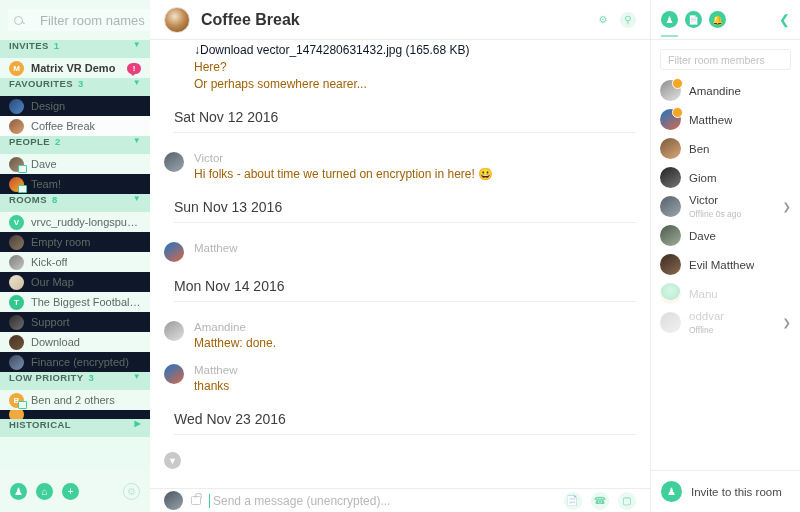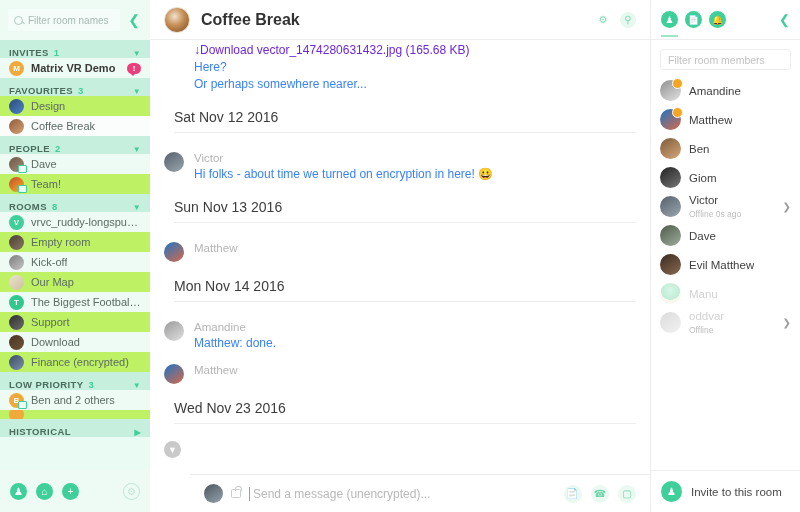--- a/index.html
+++ b/index.html
@@ -24,40 +24,40 @@
   .filter-wrap{
     height:40px; display:flex; align-items:center; padding:0 8px; gap:6px;
     background:#eefbf5;
   }
   .filter-box{
     flex:1; display:flex; align-items:center; gap:5px;
     background:#f4fdf9; border-radius:3px; height:22px; padding:0 6px;
   }
   .mag{ width:9px;height:9px;border:1.4px solid #b2c8bf;border-radius:50%;position:relative;display:inline-block;}
   .mag:after{content:"";position:absolute;width:4px;height:1.4px;background:#b2c8bf;transform:rotate(45deg);right:-3px;bottom:0px;}
-  .filter-txt{ font-size:10px; color:#a8b8b1; white-space:nowrap; }
+  .filter-txt{ font-size:13px; color:#a8b8b1; white-space:nowrap;margin-left:12px; }
   .collapse-left{ color:#3ecf9a; font-size:14px; cursor:pointer; padding:0 2px; line-height:1;}
 
   .rooms-scroll{ flex:1; overflow:hidden; }
 
   .grp-head{
-    height:18px; display:flex; align-items:flex-end;
+    height:18px; display:flex; align-items:flex-start;
     background:#c6f0dd;
     padding:0 9px; font-size:9.5px; font-weight:bold;
     color:#4a6b5e; letter-spacing:.4px;
   }
   .grp-head .cnt{ color:#3ecf9a; font-weight:bold; margin-left:5px; font-size:9.5px;}
   .grp-head .caret{ margin-left:auto; color:#3ecf9a; font-size:8px; }
 
   .room{
     height:20px; display:flex; align-items:center; gap:7px;
     padding:0 9px; background:#edfbf4; cursor:pointer;
     position:relative;
   }
-  .room.alt{ background:#bef264; }
+  .room.alt{ background:#0f172a; }
   .room.sel{ background:#fbfdfc; }
   .room .nm{ font-size:11px; color:#5c6b64; white-space:nowrap; overflow:hidden; text-overflow:ellipsis; }
   .room.invite .nm{ font-weight:bold; color:#3a3a3a; }
 
   .av{ width:15px;height:15px;border-radius:50%;flex:0 0 15px; position:relative;
        background-size:cover; background-position:center; font-size:8px; color:#fff;
        display:flex;align-items:center;justify-content:center;font-weight:bold;}
   .av.g1{ background:linear-gradient(135deg,#2b4a7a,#4f86c6);}
   .av.g2{ background:linear-gradient(140deg,#8b5c3c,#d9a173);}
   .av.g3{ background:linear-gradient(140deg,#5c5c5c,#b9b9b9);}
@@ -114,33 +114,33 @@
   .hicon.hl{ background:#e6f8f0; }
 
   .timeline{ flex:1; overflow:hidden; padding:0 0 0 0; position:relative; }
   .msg{ display:flex; padding:2px 14px 2px 14px; gap:10px; }
   .msg .mav{ width:20px;height:20px;border-radius:50%;flex:0 0 20px;}
   .mav.victor{ background:linear-gradient(145deg,#55606b,#9aa6b0);}
   .mav.matthew{ background:linear-gradient(145deg,#1f74c4,#d66a4a);}
   .mav.amandine{ background:linear-gradient(145deg,#9a9a9a,#e0e0e0);}
   .mbody{ flex:1; min-width:0; }
   .sender{ font-size:11.5px; color:#b5b5b5; margin-bottom:2px;}
-  .line{ font-size:12px; color:#3b82f6; line-height:17px; }
-  .line.link{ color:#6d28d9; }
+  .line{ font-size:12px; color:#a16207; line-height:17px; }
+  .line.link{ color:#0f172a; }
   .daysep{ padding:14px 14px 7px 24px; }
   .daysep .dtxt{ font-size:14px; color:#3d3d3d; padding-bottom:7px;}
   .daysep .rule{ height:1px; background:#ededed; }
   .scroll-down{
     width:17px;height:17px;border-radius:50%;background:#c9c9c9;color:#fff;
     display:flex;align-items:center;justify-content:center;font-size:9px;
     margin:10px 0 0 14px; cursor:pointer;
   }
   .composer{
-    height:38px; border-top:1px solid #eceeed; display:flex; align-items:center;
-    padding:0 14px; gap:8px;margin-left:40px;
+    height:24px; border-top:1px solid #eceeed; display:flex; align-items:center;
+    padding:0 14px; gap:8px;
   }
   .comp-av{ width:19px;height:19px;border-radius:50%;flex:0 0 19px;
     background:linear-gradient(145deg,#4a5560,#97a3ad);}
   .enc-icon{ width:10px;height:9px;border:1.3px solid #c8cdca;border-radius:1.5px;position:relative;flex:0 0 10px;}
   .enc-icon:before{content:"";position:absolute;top:-4px;left:2.5px;width:5px;height:4px;
     border:1.3px solid #c8cdca;border-bottom:none;border-radius:3px 3px 0 0;}
   .comp-input{ flex:1; font-size:12px; color:#b8b8b8; border-left:1px solid #3ecf9a; padding-left:3px; }
   .comp-icons{ display:flex; gap:9px; margin-left:auto; }
   .cicn{ width:18px;height:18px;border-radius:50%;background:#eaf9f2;color:#6fd4ac;
     display:flex;align-items:center;justify-content:center;font-size:10px;cursor:pointer;}
@@ -360,20 +360,21 @@
         <div class="mbody">
           <div class="sender">Amandine</div>
           <div class="line">Matthew: done.</div>
         </div>
       </div>
 
       <div class="msg" style="margin-top:8px">
         <div class="mav matthew"></div>
         <div class="mbody">
           <div class="sender">Matthew</div>
+          <div class="line">thanks</div>
         </div>
       </div>
 
       <div class="daysep">
         <div class="dtxt">Wed Nov 23 2016</div>
         <div class="rule"></div>
       </div>
 
       <div class="scroll-down">▼</div>
     </div>

